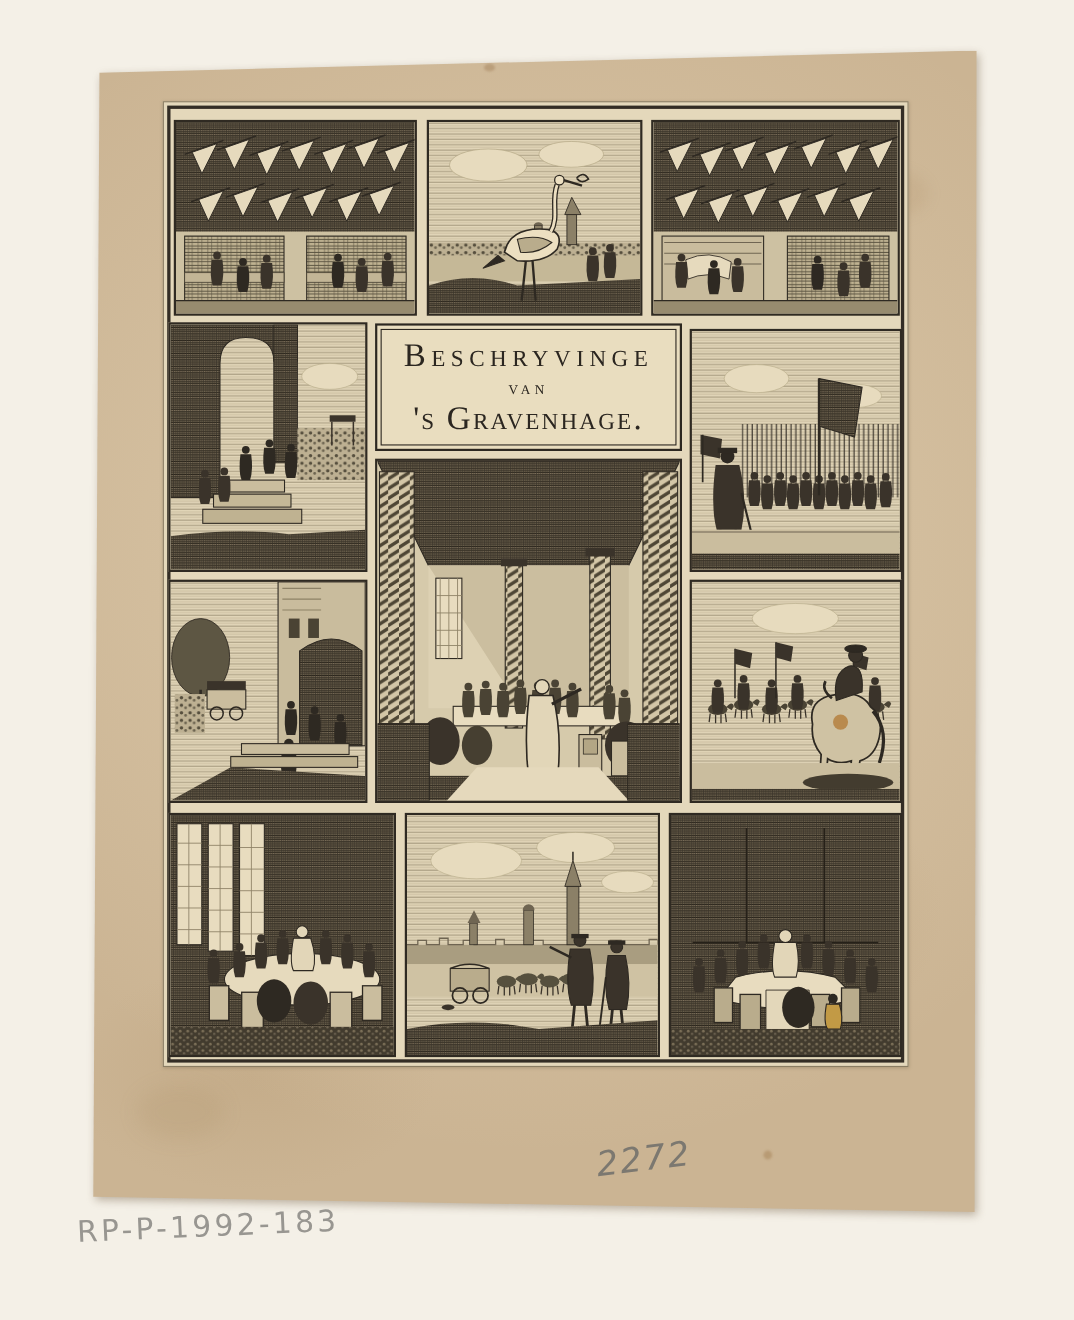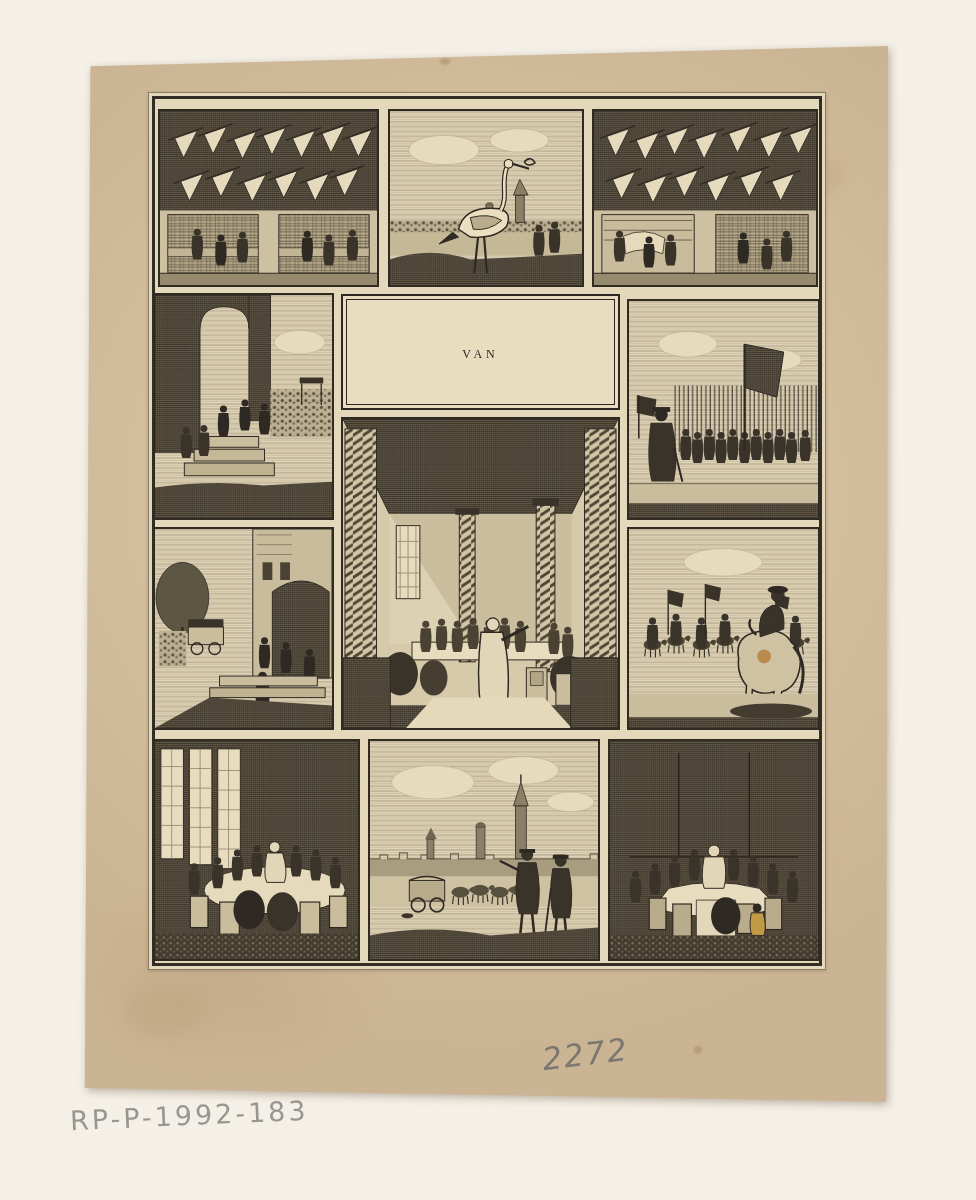--- a/index.html
+++ b/index.html
@@ -261,21 +261,23 @@
             <use href="#fig" x="134" y="133"></use>
             <use href="#fig" x="158" y="140"></use>
           </g>
           <rect x="66" y="150" width="100" height="10" fill="#cabd9e" stroke="#2e2922"></rect>
           <rect x="56" y="162" width="118" height="10" fill="#bfb291" stroke="#2e2922"></rect>
           <path d="M0,203 L56,172 L181,180 V203 Z" fill="url(#xh)"></path>
         </svg>
       </div>
 
       <div class="title-box">
+        <div class="t1">Beschryvinge</div>
         <div class="t2">van</div>
+        <div class="t3">'s Gravenhage.</div>
       </div>
 
       <div class="panel" style="left:192px;top:324px;width:279px;height:313px;">
         <svg viewBox="0 0 279 313" preserveAspectRatio="none">
           <rect width="279" height="313" fill="#d6caab"></rect>
           <path d="M0,0 H279 L232,96 H47 Z" fill="url(#xh)" stroke="#2e2922"></path>
           <rect x="47" y="96" width="185" height="132" fill="#cbbe9f"></rect>
           <path d="M47,96 L132,228 H47 Z" fill="#e3d7ba" opacity=".75"></path>
           <rect x="54" y="108" width="24" height="74" fill="#e8dcbf" stroke="#2e2922"></rect>
           <path d="M58,108 V182 M66,108 V182 M74,108 V182 M54,124 H78 M54,140 H78 M54,156 H78 M54,170 H78" stroke="#8d8166" stroke-width=".8"></path>

